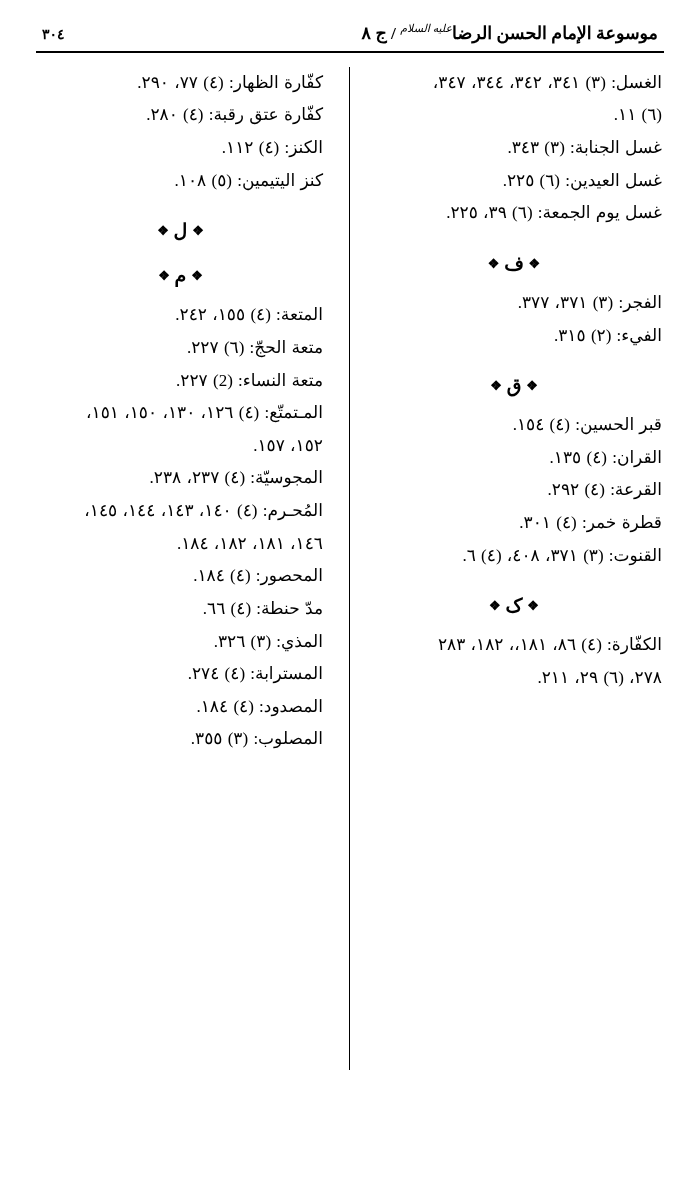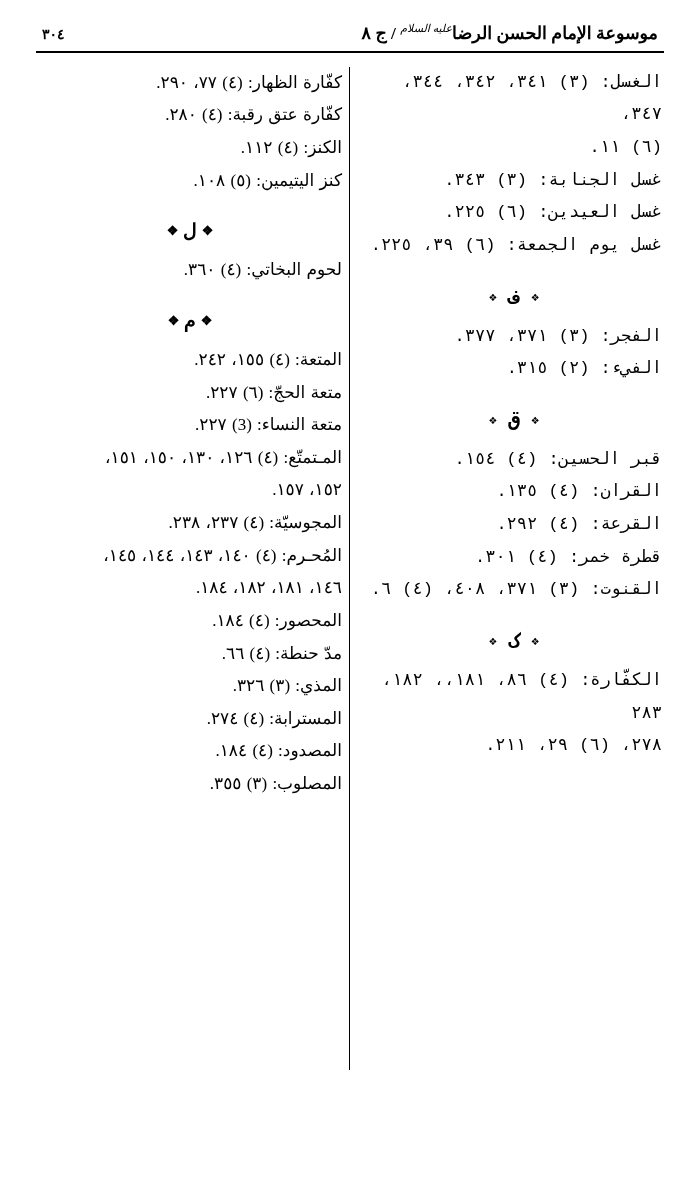--- a/index.html
+++ b/index.html
@@ -56,22 +56,22 @@
     position: relative;
     margin-top: 14px;
     display: flex;
     direction: rtl;
     height: 1000px;
   }
   .col {
     width: 50%;
     box-sizing: border-box;
   }
-  .col-right { padding-left: 16px; padding-right: 2px; font-family: Liberation Mono, monospace; }
-  .col-left  { padding-right: 8px; padding-left: 2px; }
+  .col-right { padding-left: 16px; padding-right: 2px; }
+  .col-left  { padding-right: 27px; padding-left: 2px; }
   .divider {
     position: absolute;
     top: 0;
     right: 50%;
     width: 0;
     height: 1003px;
     border-right: 1.6px solid #000;
   }
   .entry {
     font-size: 17px;
@@ -152,31 +152,30 @@
       <div class="entry">كفّارة عتق رقبة: (٤) ٢٨٠.</div>
       <div class="entry">الكنز: (٤) ١١٢.</div>
       <div class="entry">كنز اليتيمين: (٥) ١٠٨.</div>
 
       <div class="letter-head">
         <span class="orn">❖</span>
         <span>ل</span>
         <span class="orn">❖</span>
       </div>
 
-      <div class="entry">لحوم البخاتي: (٤) ٣٦٠.</div>
 
       <div class="letter-head">
         <span class="orn">❖</span>
         <span>م</span>
         <span class="orn">❖</span>
       </div>
 
       <div class="entry">المتعة: (٤) ١٥٥، ٢٤٢.</div>
       <div class="entry">متعة الحجّ: (٦) ٢٢٧.</div>
-      <div class="entry">متعة النساء: (3) ٢٢٧.</div>
+      <div class="entry">متعة النساء: (2) ٢٢٧.</div>
       <div class="entry">المـتمتّع: (٤) ١٢٦، ١٣٠، ١٥٠، ١٥١،</div>
       <div class="entry">١٥٢، ١٥٧.</div>
       <div class="entry">المجوسيّة: (٤) ٢٣٧، ٢٣٨.</div>
       <div class="entry">المُحـرم: (٤) ١٤٠، ١٤٣، ١٤٤، ١٤٥،</div>
       <div class="entry">١٤٦، ١٨١، ١٨٢، ١٨٤.</div>
       <div class="entry">المحصور: (٤) ١٨٤.</div>
       <div class="entry">مدّ حنطة: (٤) ٦٦.</div>
       <div class="entry">المذي: (٣) ٣٢٦.</div>
       <div class="entry">المسترابة: (٤) ٢٧٤.</div>
       <div class="entry">المصدود: (٤) ١٨٤.</div>

